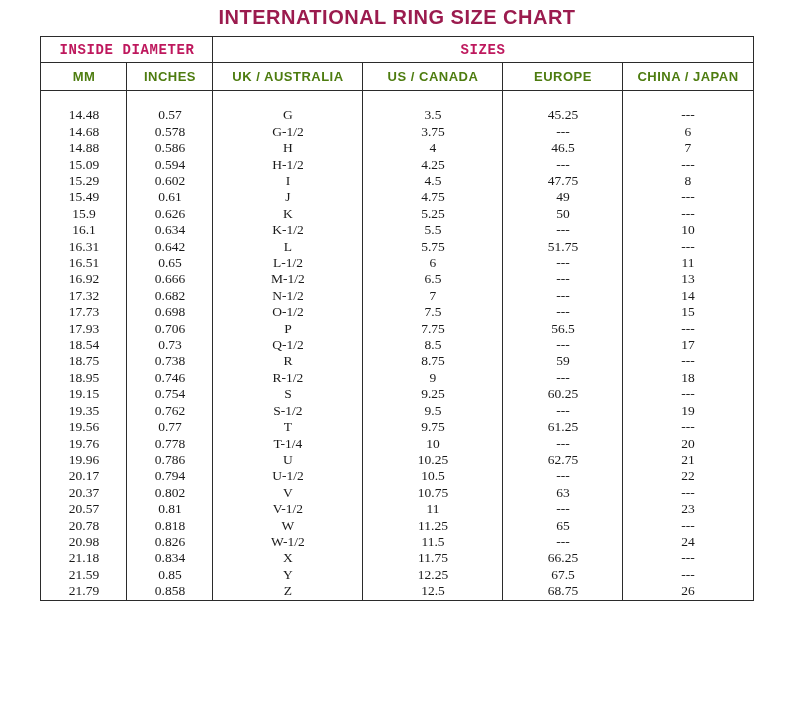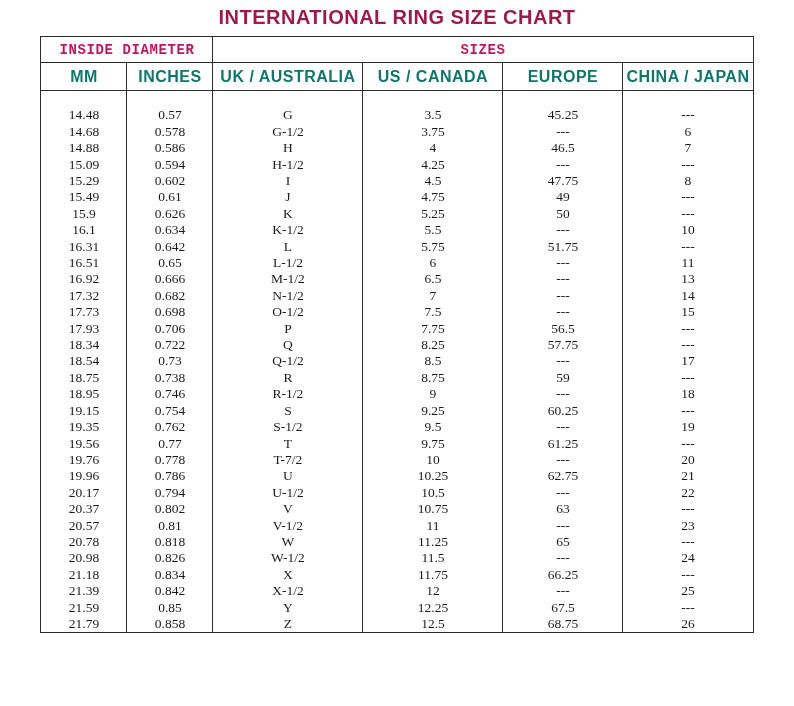--- a/index.html
+++ b/index.html
@@ -45,24 +45,24 @@
   }
   .grouphead {
     color: #be185d;
     font-family: Liberation Mono, monospace;
     font-weight: bold;
     font-size: 14px;
     letter-spacing: 0.6px;
     height: 25px;
   }
   .colhead {
-    color: #0f766e;
+    color: #4d7c0f;
     font-family: "Liberation Sans", sans-serif;
     font-weight: bold;
-    font-size: 16px;
+    font-size: 13px;
     letter-spacing: 0.5px;
     height: 27px;
   }
   .spacer-row td {
     height: 7px;
     border-left: 1px solid #2b2b2b;
     border-right: 1px solid #2b2b2b;
     border-top: none;
     border-bottom: none;
   }
@@ -231,28 +231,20 @@
         </tr>
         <tr>
           <td>17.93</td>
           <td>0.706</td>
           <td>P</td>
           <td>7.75</td>
           <td>56.5</td>
           <td>---</td>
         </tr>
         <tr>
-          <td>18.34</td>
-          <td>0.722</td>
-          <td>Q</td>
-          <td>8.25</td>
-          <td>57.75</td>
-          <td>---</td>
-        </tr>
-        <tr>
           <td>18.54</td>
           <td>0.73</td>
           <td>Q-1/2</td>
           <td>8.5</td>
           <td>---</td>
           <td>17</td>
         </tr>
         <tr>
           <td>18.75</td>
           <td>0.738</td>
@@ -289,21 +281,21 @@
           <td>19.56</td>
           <td>0.77</td>
           <td>T</td>
           <td>9.75</td>
           <td>61.25</td>
           <td>---</td>
         </tr>
         <tr>
           <td>19.76</td>
           <td>0.778</td>
-          <td>T-7/2</td>
+          <td>T-1/4</td>
           <td>10</td>
           <td>---</td>
           <td>20</td>
         </tr>
         <tr>
           <td>19.96</td>
           <td>0.786</td>
           <td>U</td>
           <td>10.25</td>
           <td>62.75</td>
@@ -351,28 +343,20 @@
         </tr>
         <tr>
           <td>21.18</td>
           <td>0.834</td>
           <td>X</td>
           <td>11.75</td>
           <td>66.25</td>
           <td>---</td>
         </tr>
         <tr>
-          <td>21.39</td>
-          <td>0.842</td>
-          <td>X-1/2</td>
-          <td>12</td>
-          <td>---</td>
-          <td>25</td>
-        </tr>
-        <tr>
           <td>21.59</td>
           <td>0.85</td>
           <td>Y</td>
           <td>12.25</td>
           <td>67.5</td>
           <td>---</td>
         </tr>
         <tr>
           <td>21.79</td>
           <td>0.858</td>

